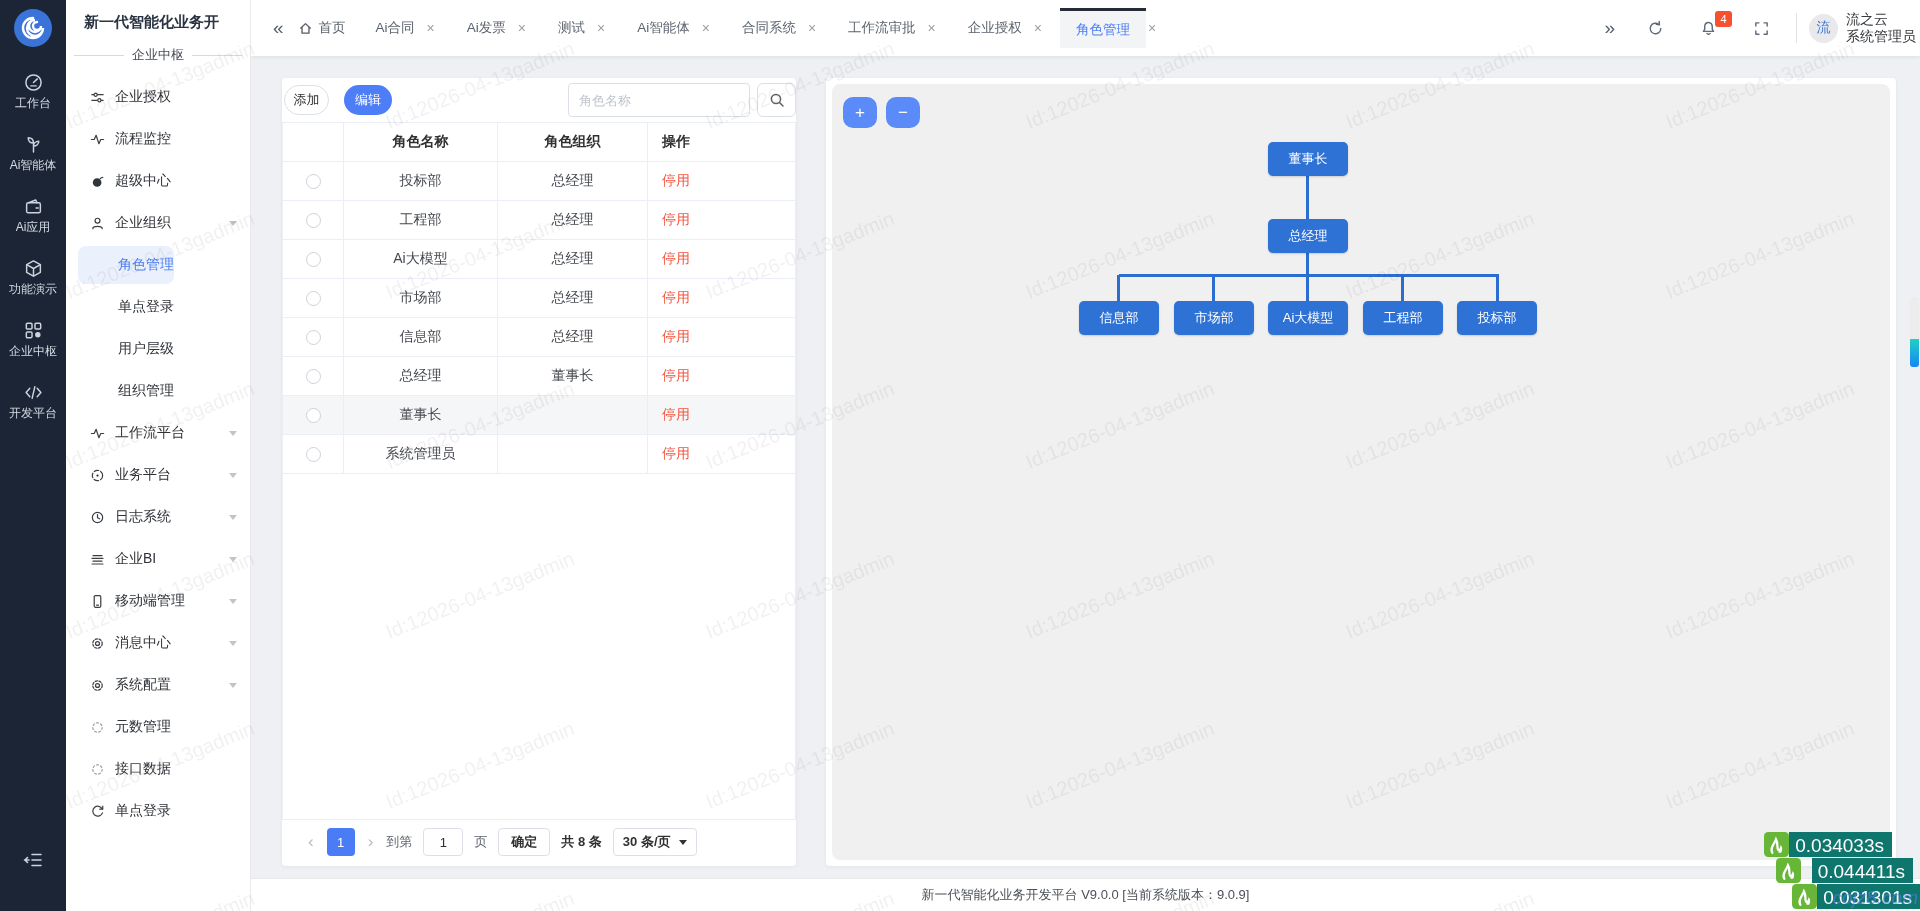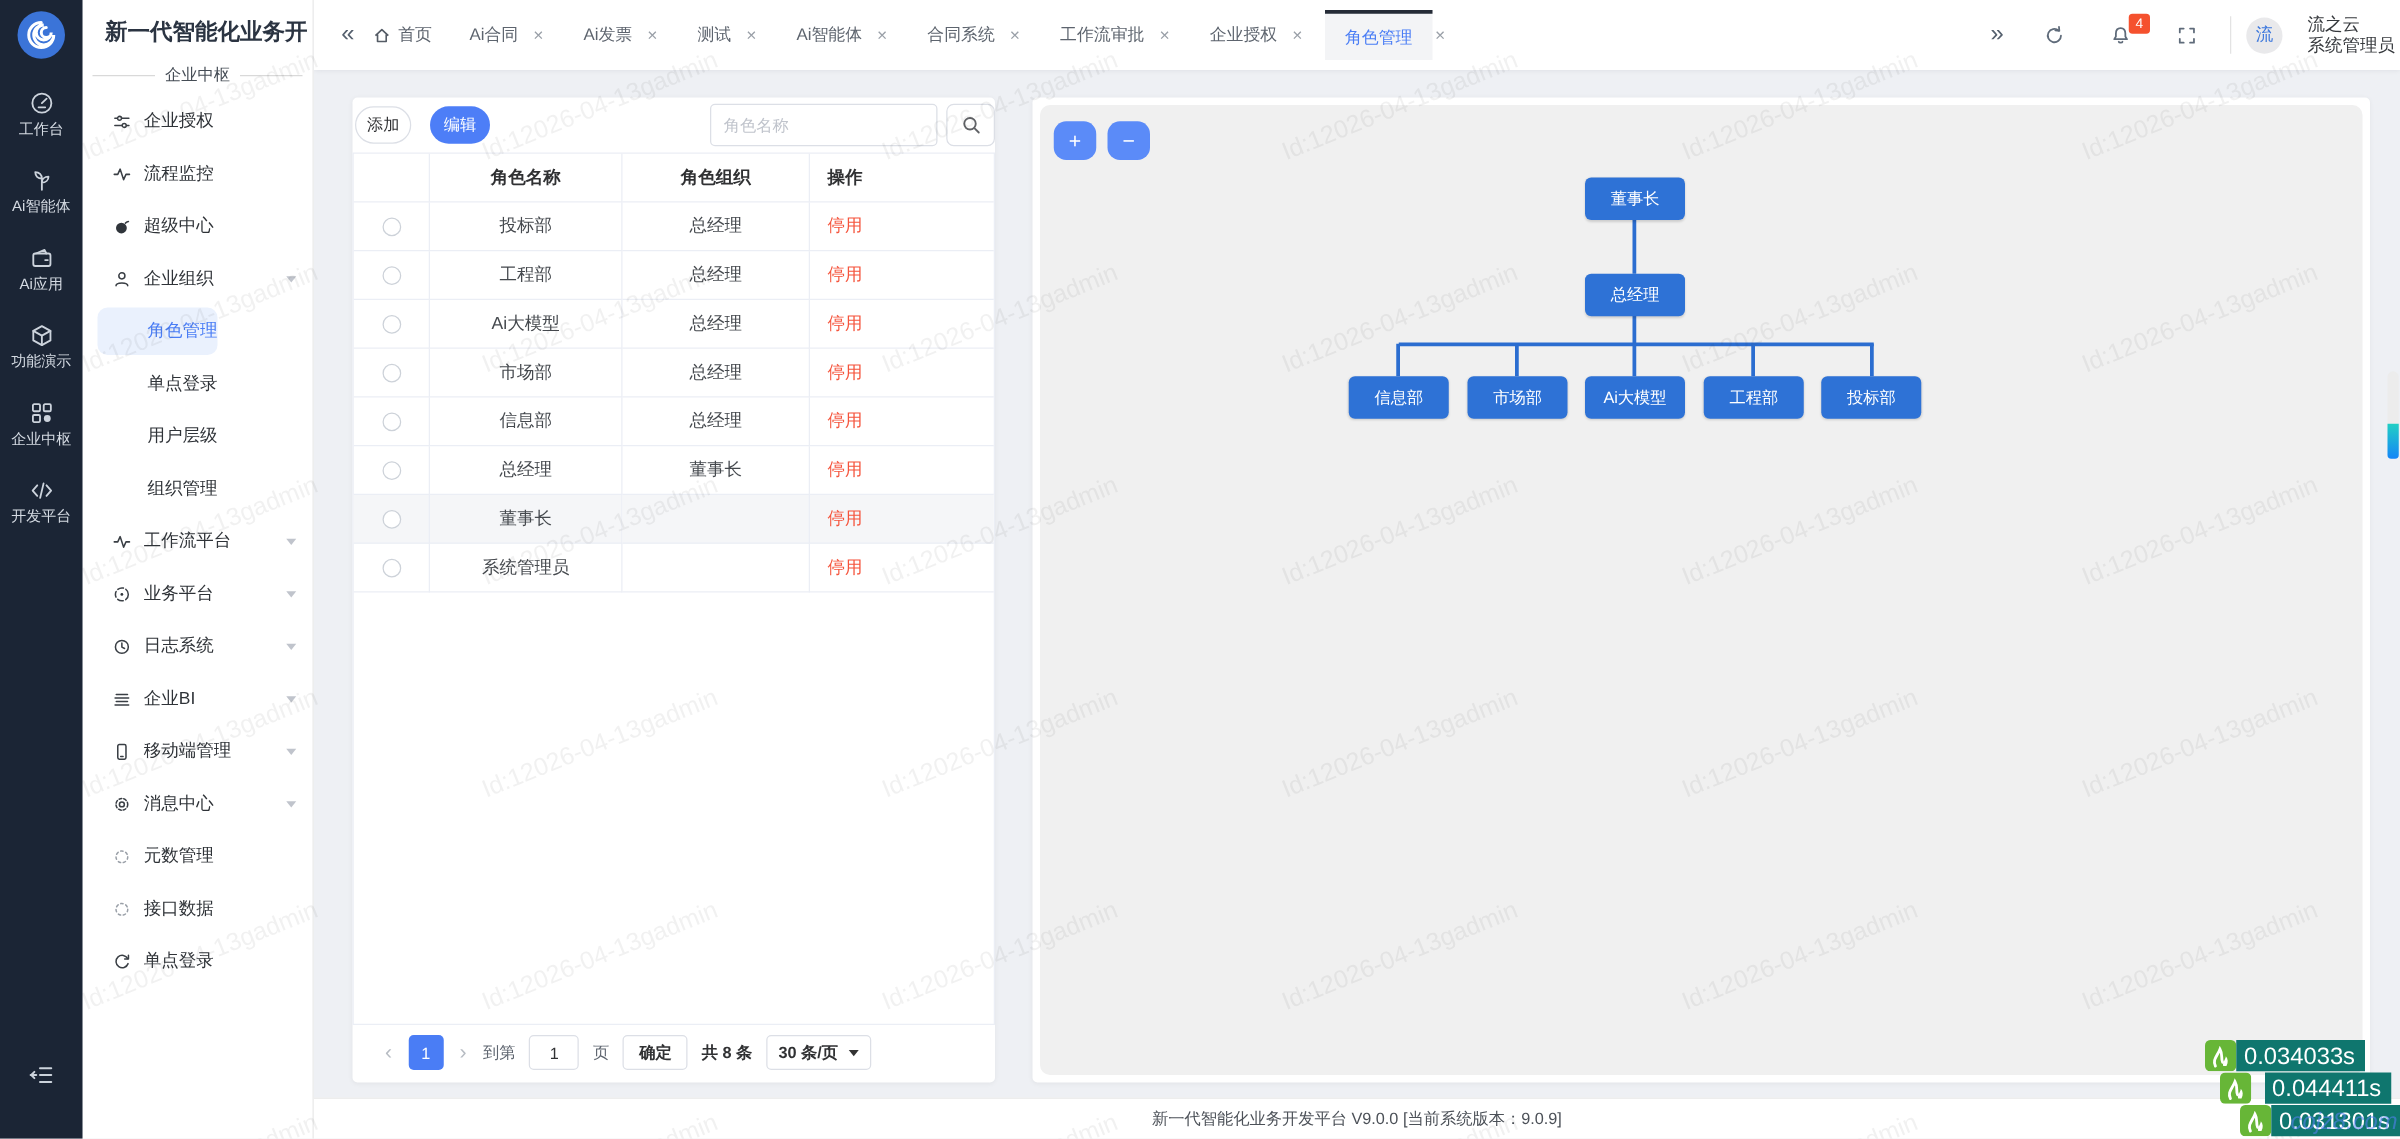--- a/index.html
+++ b/index.html
@@ -7,21 +7,21 @@
 body{font-family:"Liberation Sans","DejaVu Sans",sans-serif;background:#eef0f4;position:relative;color:#303133;}
 
 .rail{position:absolute;left:0;top:0;width:66px;height:911px;background:#1b2535;z-index:5;display:flex;flex-direction:column;align-items:center;}
 .logo{width:66px;height:56px;display:flex;align-items:center;justify-content:center;cursor:pointer;}
 .rail-item{display:flex;flex-direction:column;align-items:center;height:45px;margin-top:17px;cursor:pointer;width:66px;}
 .rail-item .rlabel{font-size:12px;color:#d4dae2;margin-top:3px;white-space:nowrap;}
 .ri{width:19px;height:19px;stroke:#ccd3dc;fill:none;stroke-width:1.4;stroke-linecap:round;stroke-linejoin:round;}
 .rail-collapse{position:absolute;bottom:40px;left:0;width:66px;display:flex;justify-content:center;cursor:pointer;}
 
 .menu{position:absolute;left:66px;top:0;width:185px;height:911px;background:#fff;border-right:1px solid #e9e9e9;z-index:4;}
-.brand-title{font-size:18px;font-weight:bold;color:#2b3442;white-space:nowrap;overflow:hidden;padding:13px 0 0 18px;}
+.brand-title{font-size:15px;font-weight:bold;color:#2b3442;white-space:nowrap;overflow:hidden;padding:13px 0 0 18px;}
 .brand-section{display:flex;align-items:center;gap:8px;margin:14px 8px 0 8px;color:#454c55;font-size:13px;}
 .brand-section .bline{flex:1;height:1px;background:#d9d9d9;}
 .nav{position:absolute;top:76px;left:0;right:0;}
 .mi-item{height:42px;display:flex;align-items:center;padding-left:24px;gap:10px;font-size:14px;color:#2f3338;cursor:pointer;position:relative;}
 .mi-sub{height:42px;display:flex;align-items:center;padding-left:52px;font-size:14px;color:#2f3338;cursor:pointer;}
 .mi-sub.active{margin:0 14px 0 12px;padding-left:40px;background:#eaf1fd;border-radius:8px;color:#4a7df5;height:38px;}
 .mi-sub-wrap{height:42px;display:flex;align-items:center;}
 .caret{position:absolute;right:13px;width:0;height:0;border-left:4.5px solid transparent;border-right:4.5px solid transparent;border-top:5px solid #c0c4cc;}
 .mi{width:15px;height:15px;stroke:#3a3f45;fill:none;stroke-width:1.3;stroke-linecap:round;stroke-linejoin:round;flex:none;}
 
@@ -33,21 +33,21 @@
 .tab .tclose{font-size:14px;color:#9aa0a8;padding:0 12px 0 2px;cursor:pointer;}
 .tab.home .tlabel{padding-left:6px;}
 .tab-pill{display:flex;align-items:center;height:40px;background:#f3f4f6;border-top:3px solid #252b37;padding:0 16px;}
 .tab-pill .tlabel{color:#4a7df5;padding:0;}
 .tb-right{display:flex;align-items:center;gap:0;padding-right:4px;}
 .tb-icon{position:relative;padding:0 18px;cursor:pointer;display:flex;align-items:center;}
 .tb-icon svg{width:17px;height:17px;stroke:#5f6b7a;fill:none;stroke-width:1.5;stroke-linecap:round;stroke-linejoin:round;}
 .badge{position:absolute;top:-9px;right:3px;min-width:17px;height:16px;background:#f5512e;border-radius:3px;color:#fff;font-size:11px;display:flex;align-items:center;justify-content:center;padding:0 3px;}
 .tb-divider{width:1px;height:30px;background:#e3e3e3;margin:0 12px 0 8px;}
 .avatar{width:29px;height:29px;border-radius:50%;background:#e9e9eb;color:#3b77dd;font-size:14px;display:flex;align-items:center;justify-content:center;cursor:pointer;flex:none;}
-.user-names{margin-left:20px;line-height:1.25;cursor:pointer;}
+.user-names{margin-left:8px;line-height:1.25;cursor:pointer;}
 .user-names div{font-size:14px;color:#36393d;white-space:nowrap;}
 
 .table-card{position:absolute;left:282px;top:78px;width:514px;height:788px;background:#fff;border-radius:4px;box-shadow:0 1px 4px rgba(0,0,0,.05);z-index:2;}
 .toolbar{position:absolute;top:0;left:0;right:0;height:44px;display:flex;align-items:center;}
 .btn-add{width:45px;height:30px;border:1px solid #dcdfe6;background:#fff;border-radius:15px;font-size:13px;color:#303133;margin-left:2px;cursor:pointer;font-family:inherit;}
 .btn-edit{width:48px;height:30px;border:none;background:#4d7ef7;border-radius:15px;font-size:13px;color:#fff;margin-left:15px;cursor:pointer;font-family:inherit;}
 .search-input{position:absolute;right:46px;top:5px;width:182px;height:34px;border:1px solid #dcdfe6;border-radius:4px;padding:0 10px;font-size:13px;color:#303133;outline:none;font-family:inherit;}
 .search-input::placeholder{color:#c0c4cc;}
 .search-btn{position:absolute;right:0;top:5px;width:39px;height:34px;border:1px solid #dcdfe6;background:#fff;border-radius:6px;display:flex;align-items:center;justify-content:center;cursor:pointer;}
 .search-btn svg{width:16px;height:16px;stroke:#606266;fill:none;stroke-width:1.5;stroke-linecap:round;}
@@ -232,20 +232,28 @@
     <div class="mi-item">
       <svg class="mi" viewBox="0 0 16 16">
           <circle cx="8" cy="8" r="5" stroke-dasharray="2.4 1.7"></circle>
           <circle cx="8" cy="8" r="2.1"></circle>
         </svg>
       <span>消息中心</span>
       <span class="caret"></span>
     </div>
     <div class="mi-item">
       <svg class="mi" viewBox="0 0 16 16">
+          <circle cx="8" cy="8" r="5" stroke-dasharray="2.4 1.7"></circle>
+          <circle cx="8" cy="8" r="2.1"></circle>
+        </svg>
+      <span>系统配置</span>
+      <span class="caret"></span>
+    </div>
+    <div class="mi-item">
+      <svg class="mi" viewBox="0 0 16 16">
           <circle cx="8" cy="8" r="5" stroke-dasharray="2 2.4" stroke="#9aa0a8"></circle>
         </svg>
       <span>元数管理</span>
     </div>
     <div class="mi-item">
       <svg class="mi" viewBox="0 0 16 16">
           <circle cx="8" cy="8" r="5" stroke-dasharray="2 2.4" stroke="#9aa0a8"></circle>
         </svg>
       <span>接口数据</span>
     </div>

